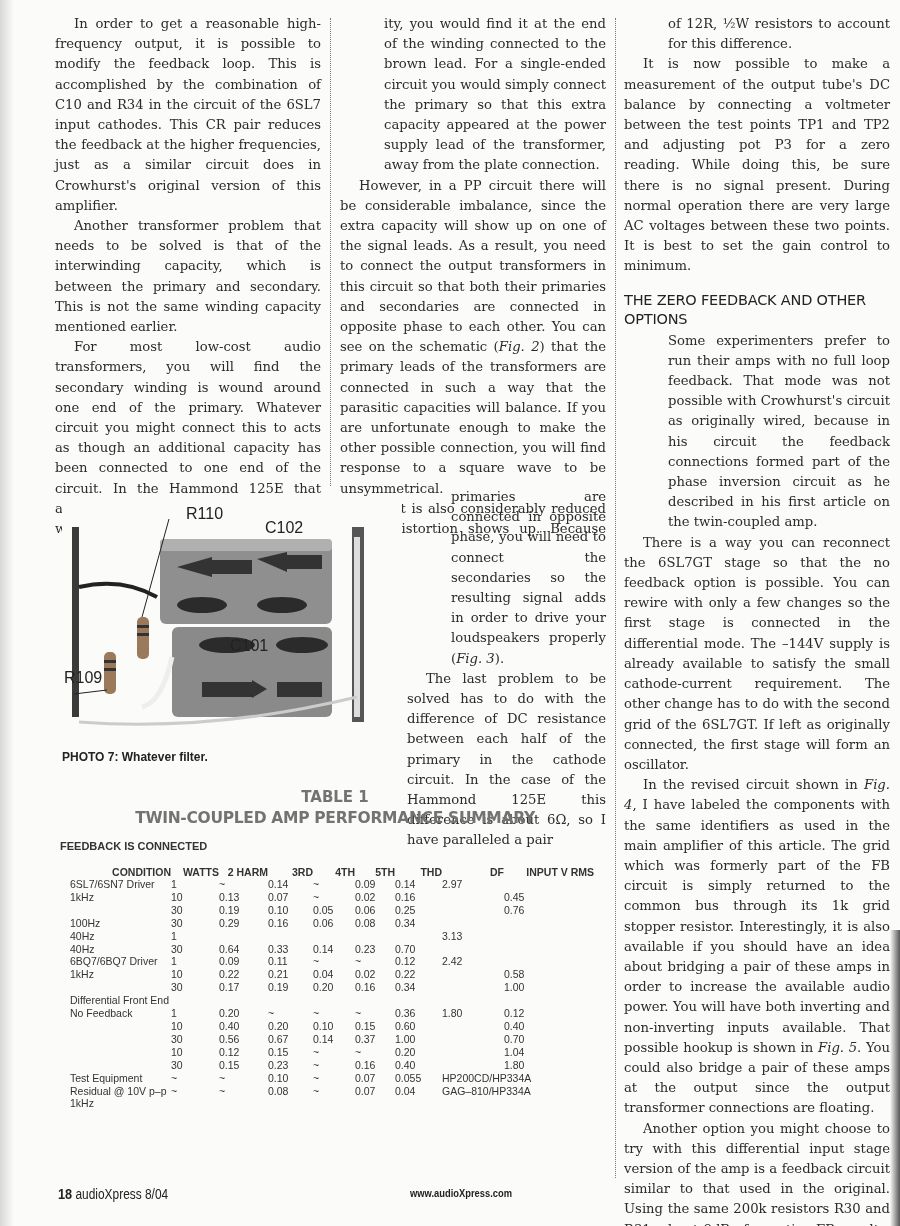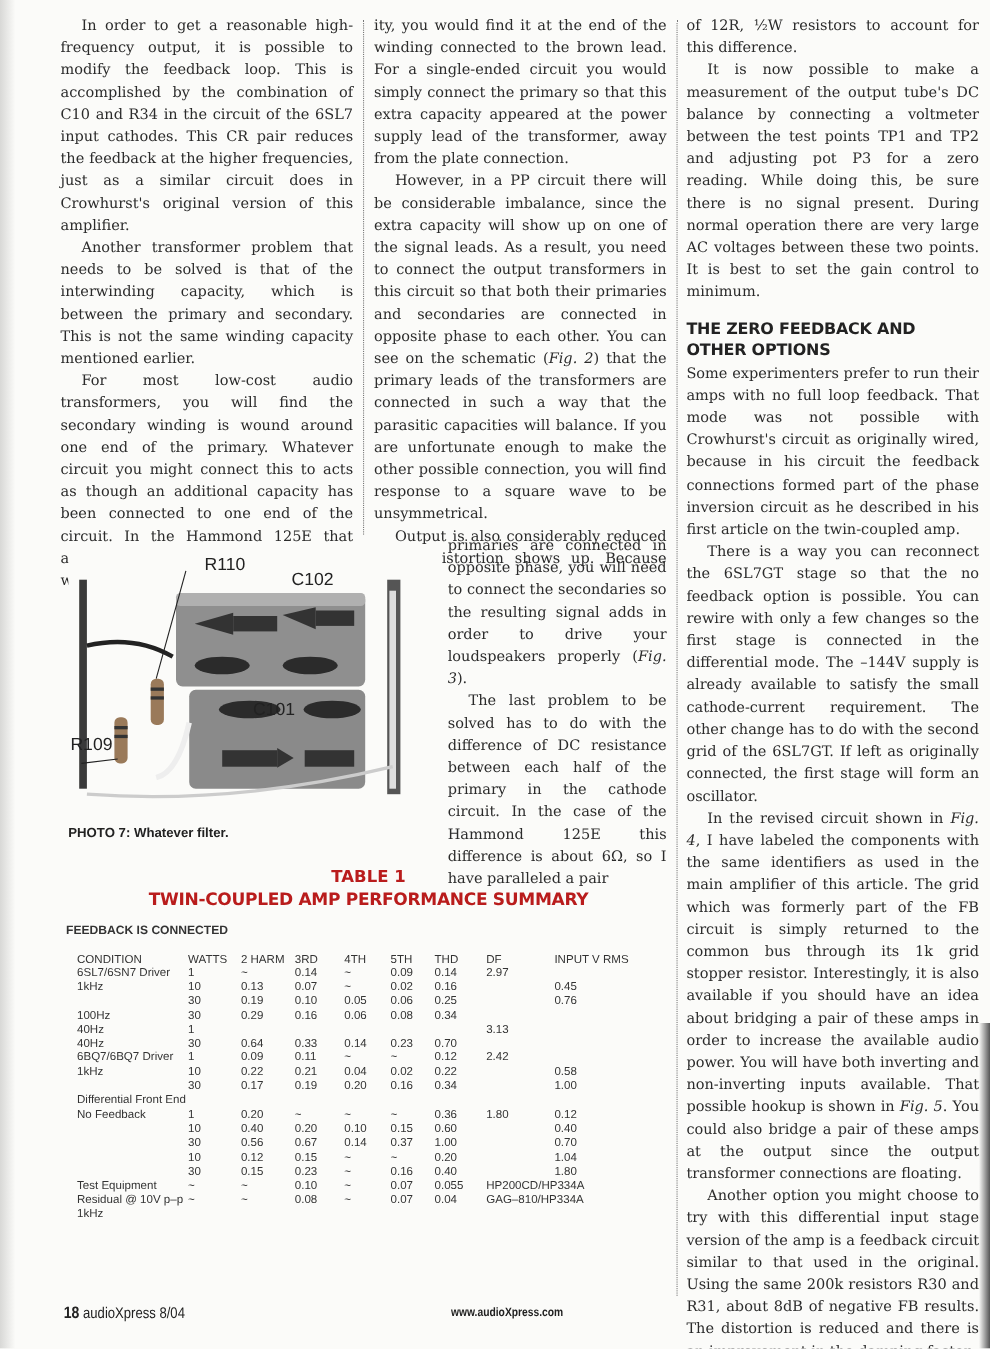--- a/index.html
+++ b/index.html
@@ -1,40 +1,40 @@
 <!DOCTYPE html>
 <html><head>
 <meta charset="utf-8">
 <style>
   html, body { margin: 0; padding: 0; }
   body { width: 900px; height: 1226px; background: #fbfbf9; position: relative; overflow: hidden; color: #2a2a2a; }
   .page-shadow { position:absolute; left:0; top:0; width:14px; height:1226px; background: linear-gradient(to right, #d8d8d6, #fbfbf9); }
   .right-shadow { position:absolute; right:0; top:930px; width:10px; height:296px; background: linear-gradient(to left, #555, #fbfbf9); }
   .col { position: absolute; font-family: "DejaVu Serif", "Liberation Serif", serif; font-size: 13.2px; line-height: 20.2px; text-align: justify; color: #2b2b2b; }
   .col p { margin: 0; text-indent: 19px; }
-  .col p.noindent { text-indent: 0; }
+  .col p.noindent { text-indent: 0; margin-left: 44px; }
   #col1 { left: 55px; top: 14px; width: 266px; }
   #col2 { left: 340px; top: 14px; width: 266px; }
   #col2b { left: 407px; top: 487px; width: 199px; }
   #col3 { left: 624px; top: 14px; width: 266px; }
   .rule { position:absolute; width:0; border-left: 1px dotted #777; }
   #rule1 { left: 330px; top: 18px; height: 468px; }
   #rule2 { left: 615px; top: 18px; height: 1160px; }
-  .heading { font-family: "DejaVu Sans", "Liberation Sans", sans-serif; font-weight: bold; font-size: 14.5px; line-height: 19px; color:#222; margin: 14px 0 2px 0; text-align:left; letter-spacing:-0.2px; }
+  .heading { font-family: "DejaVu Sans", "Liberation Sans", sans-serif; font-weight: normal; font-size: 14.5px; line-height: 19px; color:#222; margin: 14px 0 2px 0; text-align:left; letter-spacing:-0.2px; }
   
   #photo { position:absolute; left:62px; top:497px; width:340px; height:240px; }
   .caption { position:absolute; left:62px; top:750px; font-family:"Liberation Sans", sans-serif; font-weight:bold; font-size:12px; color:#222; }
   .plabel { position:absolute; font-family:"Liberation Sans", sans-serif; font-size:16px; color:#222; }
   
-  #table-title { position:absolute; left:60px; top:787px; width:550px; text-align:center; font-family:"DejaVu Sans", sans-serif; font-weight:bold; color:#b91c1c; }
+  #table-title { position:absolute; left:60px; top:787px; width:550px; text-align:center; font-family:"DejaVu Sans", sans-serif; font-weight:bold; color:#737373; }
   #table-title .t1 { font-size:15px; line-height:20px; }
   #table-title .t2 { font-size:15.5px; line-height:22px; letter-spacing:-0.3px; }
   #fb-head { position:absolute; left:60px; top:840px; width:550px; font-family:"Liberation Sans", sans-serif; font-weight:bold; font-size:11px; color:#333; }
   #perf-table { position:absolute; left:70px; top:862px; border-collapse: collapse; font-family:"Liberation Sans", sans-serif; font-size:10.5px; color:#333; }
-  #perf-table th { text-align:left; font-weight:normal; font-size:10.5px; padding:0; height:16px; vertical-align:bottom; }
+  #perf-table th { text-align:right; font-weight:bold; font-size:10.5px; padding:0; height:16px; vertical-align:bottom; }
   #perf-table td { padding:0; height:12.9px; line-height:12.9px; white-space:nowrap; vertical-align:top; }
   .c0 { width:101px; } .c1 { width:48px; } .c2 { width:49px; } .c3 { width:45px; } .c4 { width:42px; } .c5 { width:40px; } .c6 { width:47px; } .c7 { width:62px; } .c8 { width:90px; }
   
   #footer-left { position:absolute; left:58px; top:1185px; font-family:"Liberation Sans", sans-serif; font-size:14px; color:#222; transform: scaleX(0.85); transform-origin:left; }
   #footer-left b { font-size:15px; }
   #footer-right { position:absolute; left:410px; top:1187px; font-family:"Liberation Sans", sans-serif; font-weight:bold; font-size:11px; color:#222; transform: scaleX(0.85); transform-origin:left; }
   i { font-style: italic; }
 </style>
 </head>
 <body>

